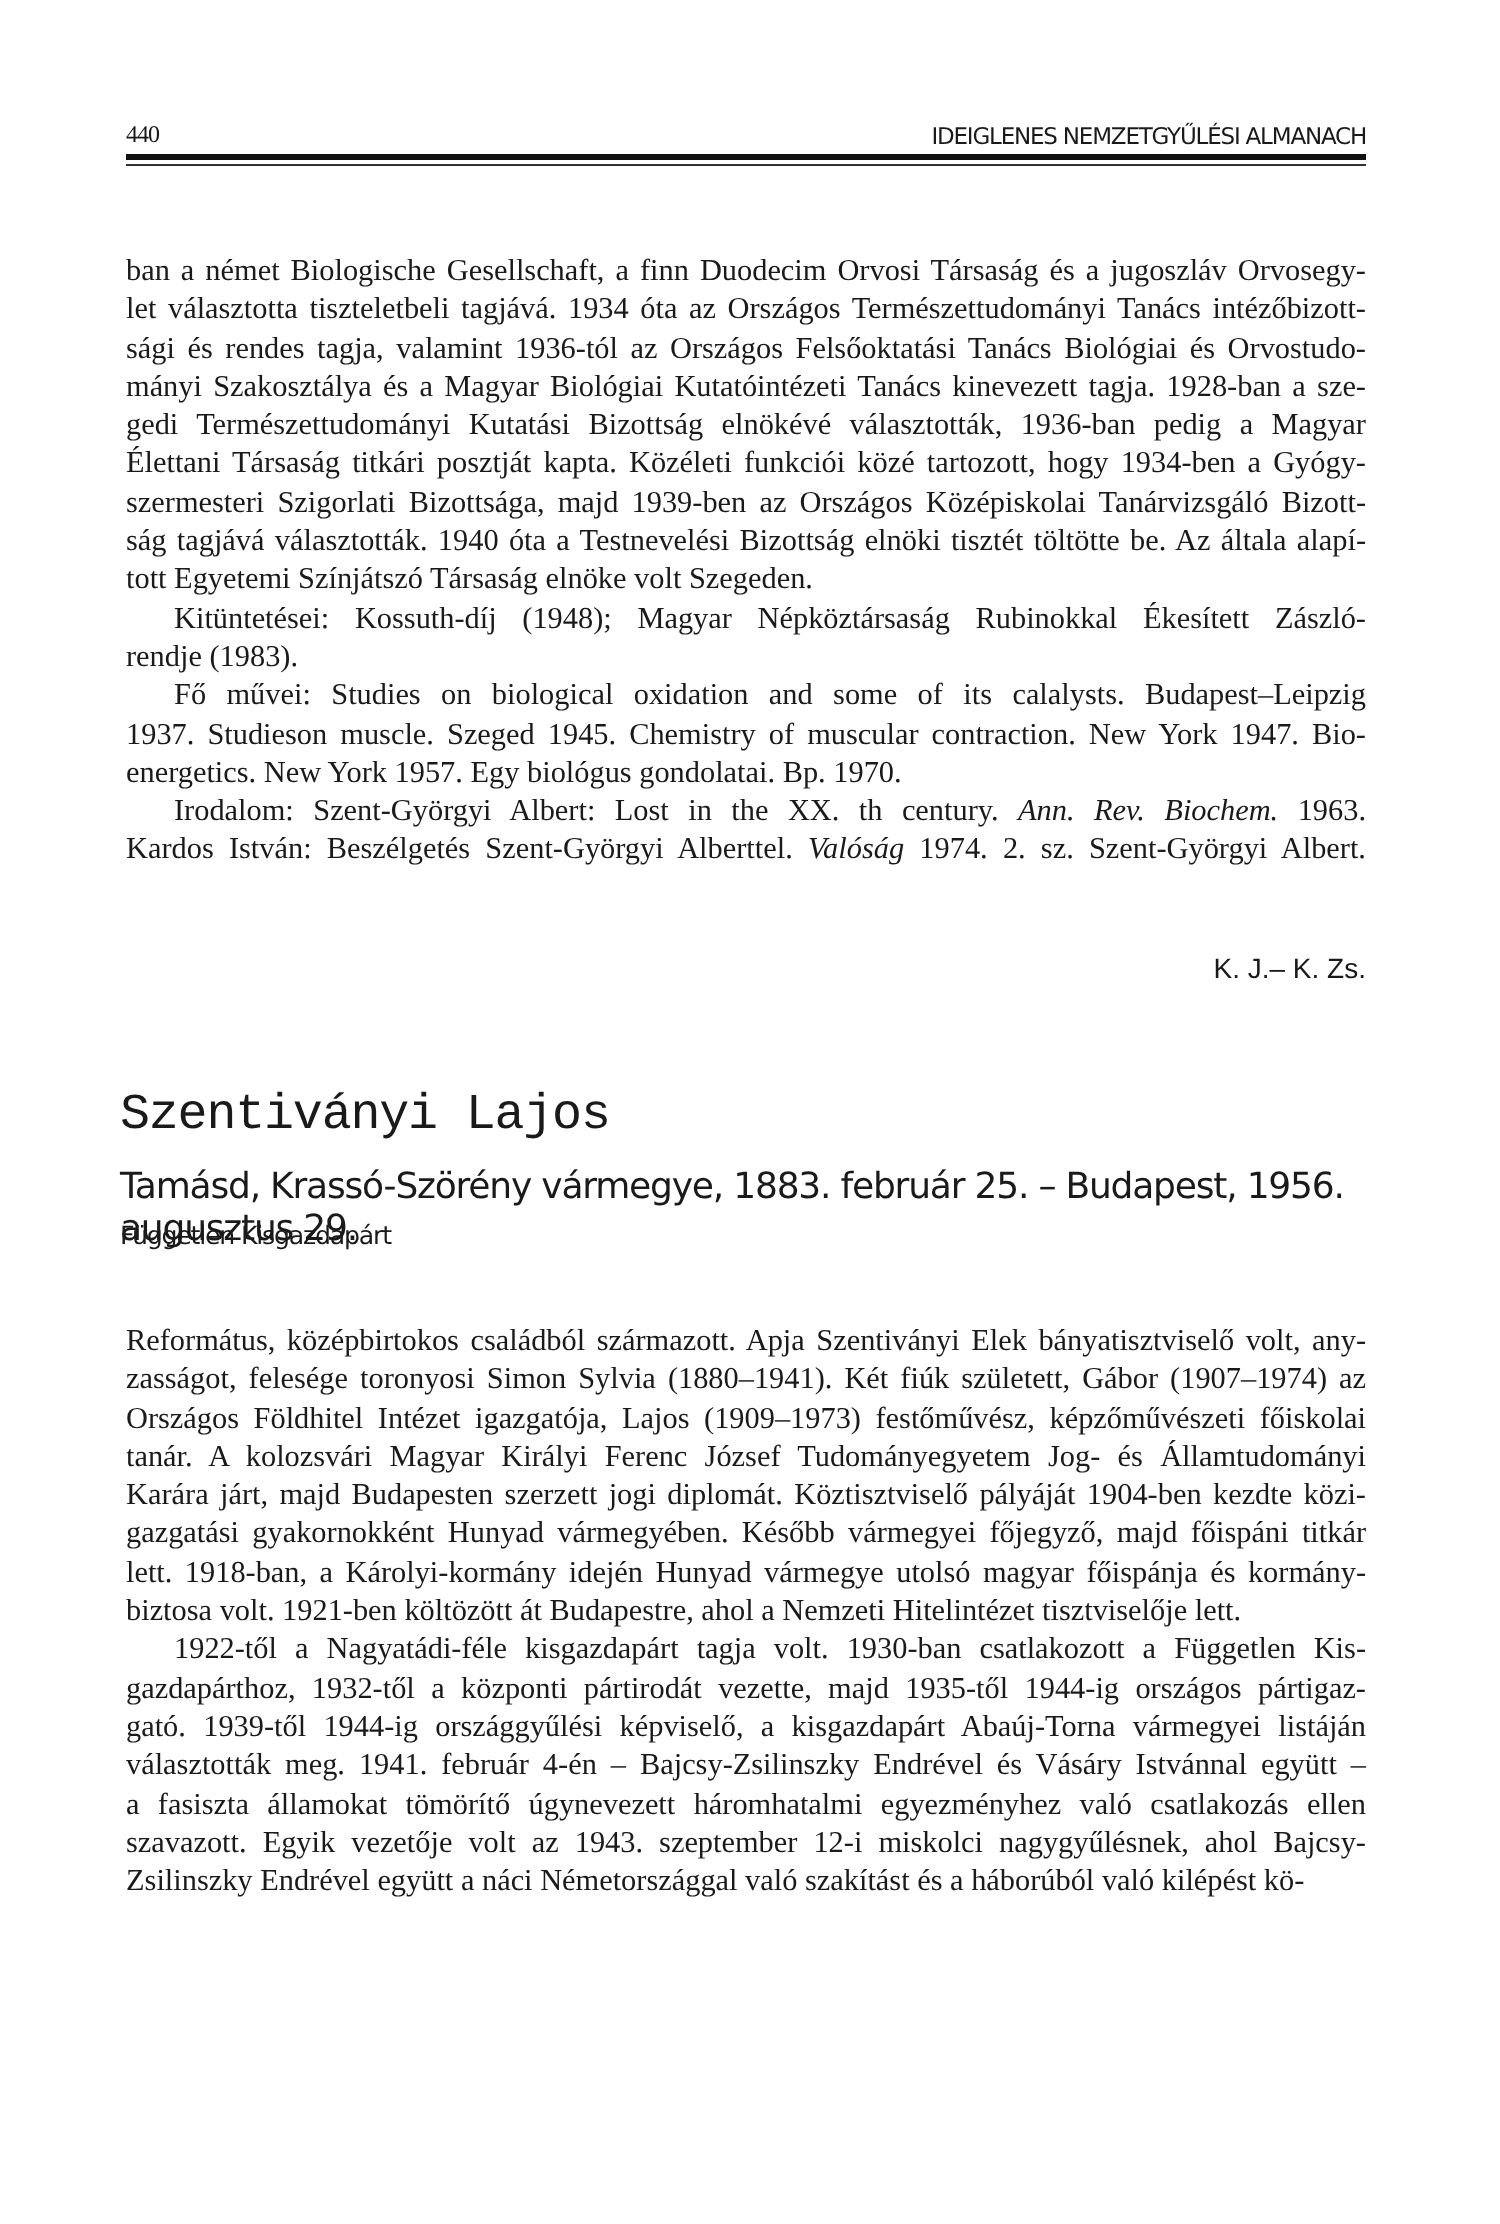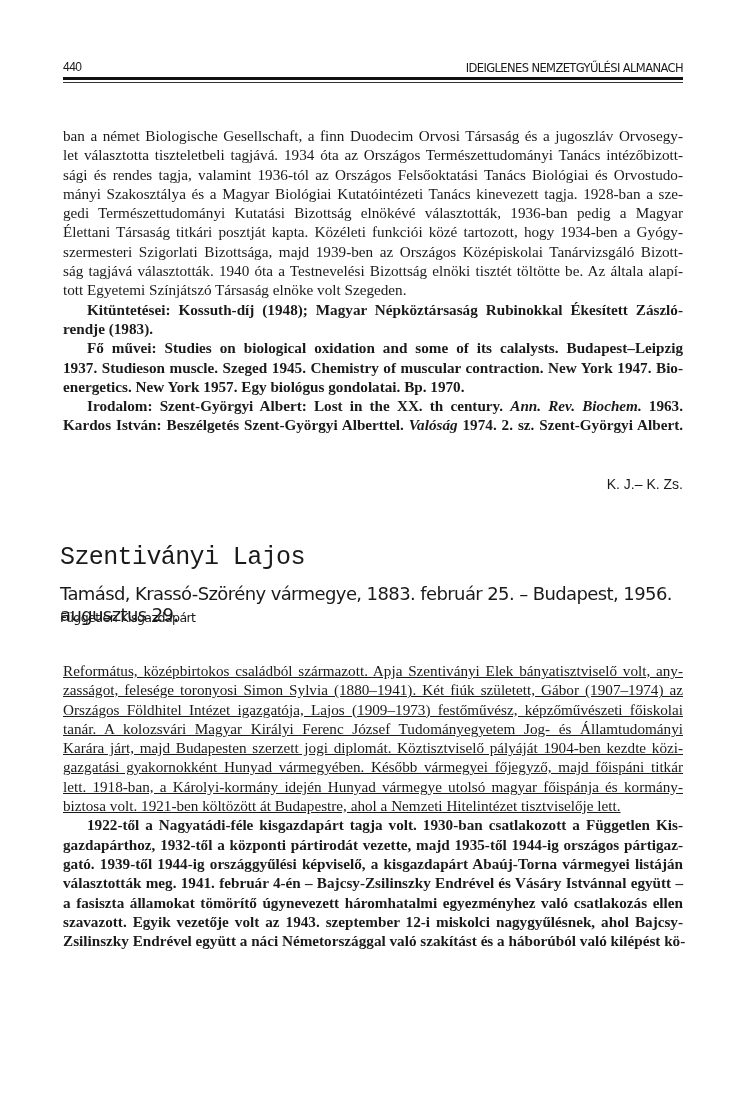--- a/index.html
+++ b/index.html
@@ -1,27 +1,27 @@
 <!DOCTYPE html>
 <html><head>
   <meta charset="utf-8">
   <style>
     html, body { margin: 0; padding: 0; background: #ffffff; }
     body { width: 750px; height: 1112px; position: relative; overflow: hidden; color: #1a1a1a; }
     .page-header { position: absolute; left: 63px; top: 60px; width: 620px; height: 24px; }
-    .page-number { position: absolute; left: 0; top: 0; font-family: Liberation Sans, sans-serif; font-size: 12px; letter-spacing: -0.5px; }
+    .page-number { position: absolute; left: 0; top: 0; font-family: Liberation Serif, serif; font-size: 12px; letter-spacing: -0.5px; }
     .running-title { position: absolute; right: 0; top: 1px; font-family: "DejaVu Sans", sans-serif; font-size: 11.5px; letter-spacing: -0.6px; margin-left: 22px; }
     .header-rule { position: absolute; left: 0; top: 17px; width: 620px; height: 3px; background: #111; }
     .header-rule-thin { position: absolute; left: 0; top: 22px; width: 620px; height: 1px; background: #333; }
 
     .text-block { position: absolute; font-family: "Liberation Serif", serif; font-size: 15.2px; line-height: 19.3px; text-align: justify; }
     .block-1 { left: 63px; top: 126px; width: 620px; }
     .block-2 { left: 63px; top: 661px; width: 620px; }
     .para { margin: 0; text-indent: 0; }
-    .para.indent { text-indent: 24px; font-weight: bold; }
+    .para.indent { text-indent: 24px; }
     .para .line { display: block; text-align: justify; text-align-last: justify; white-space: nowrap; }
     .para .line.last { text-align-last: left; }
     .signature { position: absolute; right: 67px; top: 458px; font-family: Liberation Sans, sans-serif; font-size: 14px; margin-top: 18px; }
 
     .entry-name { position: absolute; left: 60px; top: 543px; font-family: Liberation Mono, monospace; font-size: 25px; font-weight: normal; letter-spacing: -0.6px; }
     .entry-birth { position: absolute; left: 60px; top: 583px; font-family: "DejaVu Sans", sans-serif; font-size: 18px; letter-spacing: -0.6px; }
     .entry-party { position: absolute; left: 60px; top: 610px; font-family: "DejaVu Sans", sans-serif; font-size: 12.6px; letter-spacing: -0.6px; }
     i { font-style: italic; }
   </style>
 </head>
@@ -61,21 +61,21 @@
     </p>
   </section>
 
 <div class="signature">K. J.– K. Zs.</div>
 
 <h1 class="entry-name" style="margin:0">Szentiványi Lajos</h1>
 <div class="entry-birth">Tamásd, Krassó-Szörény vármegye, 1883. február 25. – Budapest, 1956. augusztus 29.</div>
 <div class="entry-party">Független Kisgazdapárt</div>
 
 <section class="text-block block-2" id="entry-body">
-    <p class="para" style="text-indent: 0px; text-decoration: underline;">
+    <p class="para" style="text-indent: 0px;">
       <span class="line">Református, középbirtokos családból származott. Apja Szentiványi Elek bányatisztviselő volt, any-</span>
       <span class="line">zasságot, felesége toronyosi Simon Sylvia (1880–1941). Két fiúk született, Gábor (1907–1974) az</span>
       <span class="line">Országos Földhitel Intézet igazgatója, Lajos (1909–1973) festőművész, képzőművészeti főiskolai</span>
       <span class="line">tanár. A kolozsvári Magyar Királyi Ferenc József Tudományegyetem Jog- és Államtudományi</span>
       <span class="line">Karára járt, majd Budapesten szerzett jogi diplomát. Köztisztviselő pályáját 1904-ben kezdte közi-</span>
       <span class="line">gazgatási gyakornokként Hunyad vármegyében. Később vármegyei főjegyző, majd főispáni titkár</span>
       <span class="line">lett. 1918-ban, a Károlyi-kormány idején Hunyad vármegye utolsó magyar főispánja és kormány-</span>
       <span class="line last">biztosa volt. 1921-ben költözött át Budapestre, ahol a Nemzeti Hitelintézet tisztviselője lett.</span>
     </p>
     <p class="para indent" style="text-indent: 0px;">

